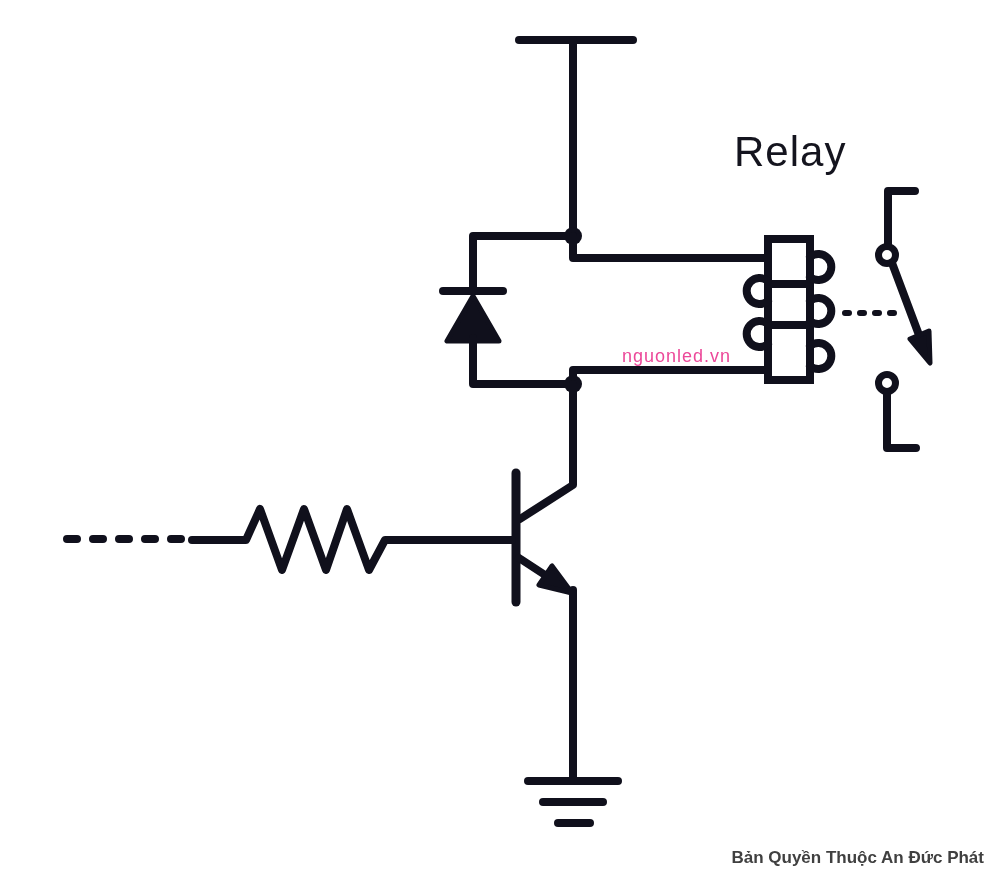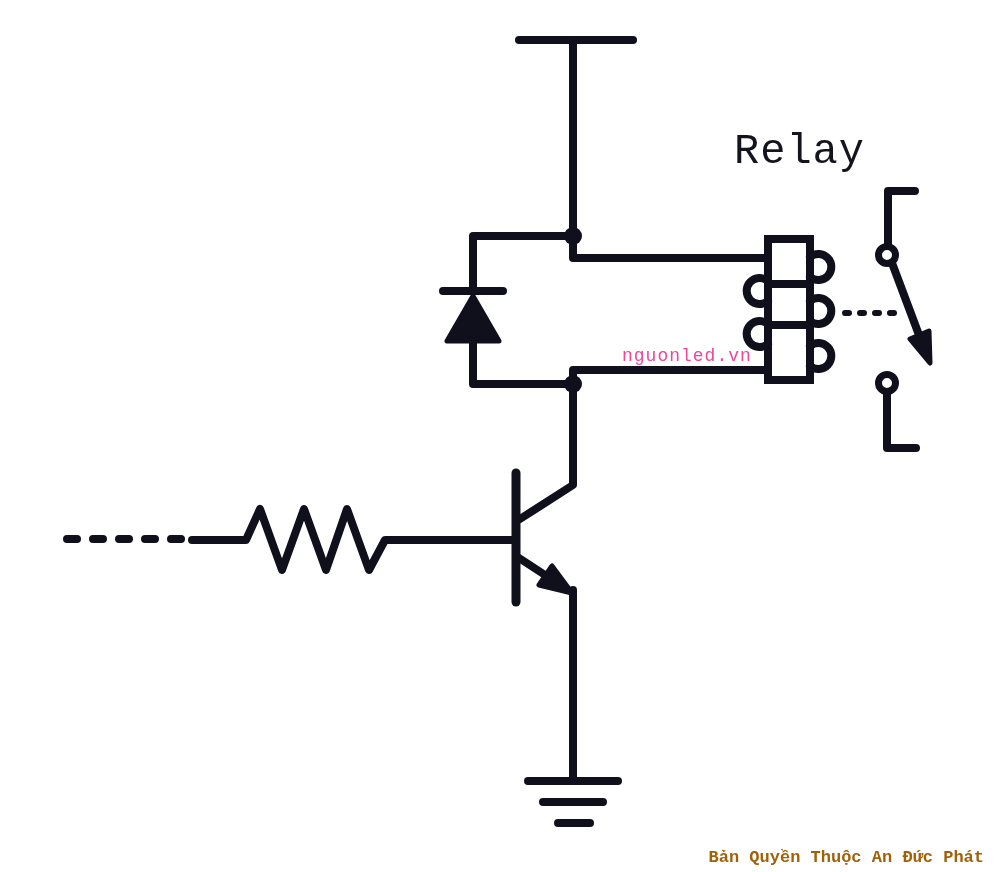--- a/index.html
+++ b/index.html
@@ -1,42 +1,42 @@
 <!DOCTYPE html>
 <html><head>
 <meta charset="utf-8">
 <style>
   html,body{margin:0;padding:0;background:#ffffff;}
   #canvas{
     position:relative;
     width:1000px;height:872px;
     background:#ffffff;
     overflow:hidden;
-    font-family:Liberation Mono, monospace;
+    font-family:Liberation Sans, sans-serif;
   }
   #schematic{position:absolute;left:0;top:0;width:1000px;height:872px;}
   .wire{stroke:#10101c;stroke-width:8;fill:none;stroke-linecap:round;stroke-linejoin:round;}
   .thin{stroke-width:6;}
   .filled{fill:#10101c;stroke:#10101c;stroke-width:5;stroke-linejoin:round;}
   .dot{fill:#10101c;stroke:none;}
   .contact{fill:#ffffff;stroke:#10101c;stroke-width:7;}
   .coilbox{fill:#ffffff;stroke:#10101c;stroke-width:8;}
   .dash-input{stroke-dasharray:10 16;}
   .dash-switch{stroke-dasharray:4 11;}
   .label-relay{
     position:absolute;left:734px;top:128px;
     font-size:42px;font-weight:500;color:#14141e;letter-spacing:1px;
   }
   .label-watermark{
     position:absolute;left:622px;top:346px;
     font-size:18px;font-weight:400;color:#ec4899;letter-spacing:1px;
   }
   .label-copyright{
     position:absolute;right:16px;top:848px;
-    font-size:17px;font-weight:bold;color:#a16207;
+    font-size:17px;font-weight:bold;color:#404040;
   }
 </style>
 </head>
 <body>
 
 <div id="canvas">
 
   <svg id="schematic" viewBox="0 0 1000 872" xmlns="http://www.w3.org/2000/svg">
 
     <path class="wire" d="M519,40 H633"></path>

